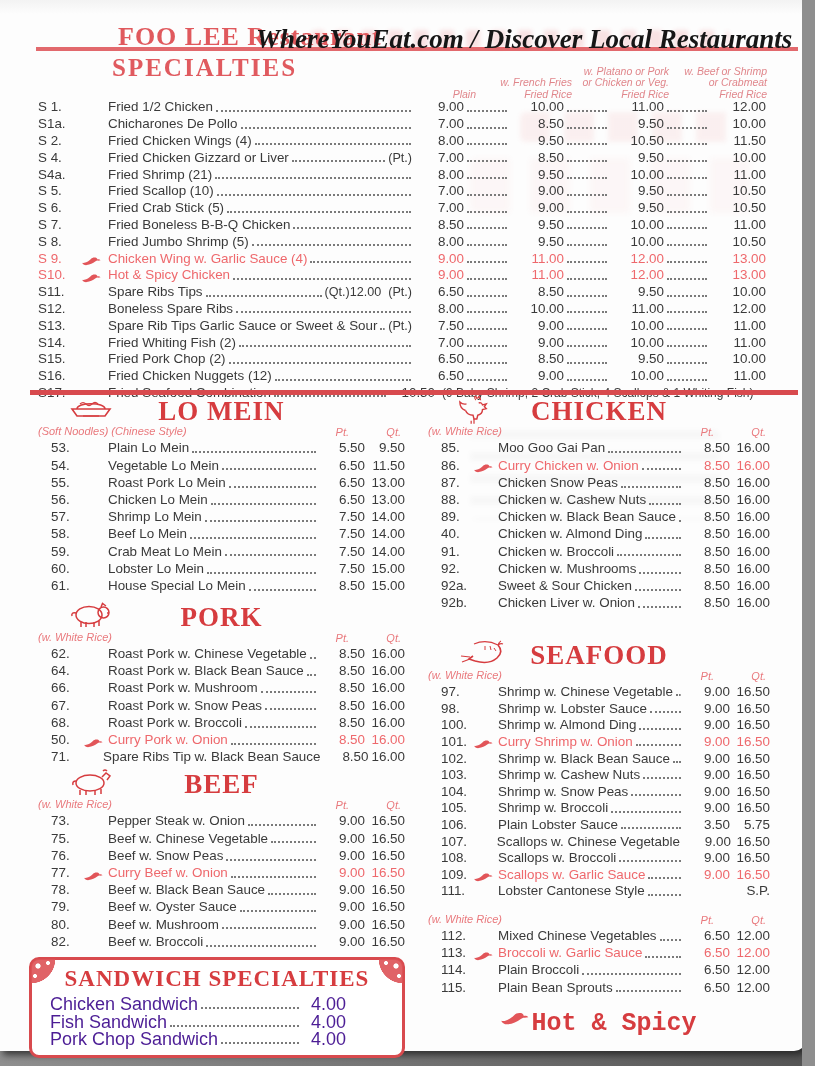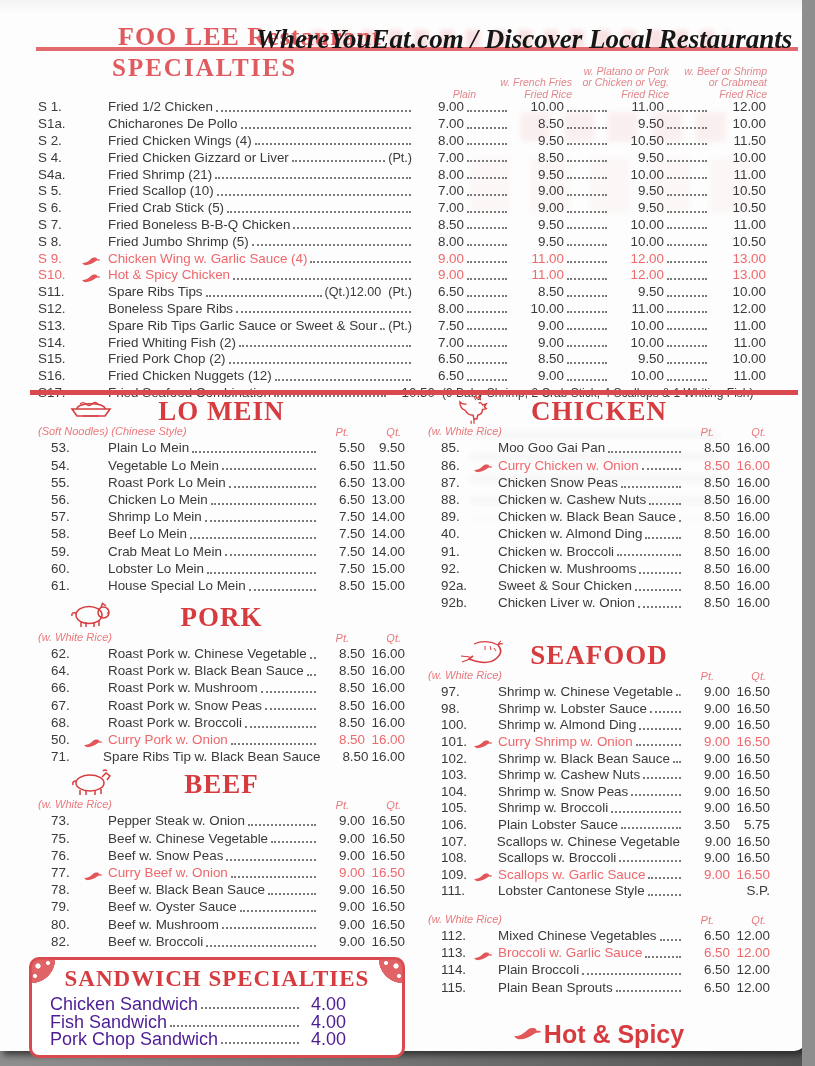--- a/index.html
+++ b/index.html
@@ -67,21 +67,21 @@
   .sandwich::after{right:-1px;background:
      radial-gradient(circle at 23px 7px,#fff 2.2px,transparent 3px),
      radial-gradient(circle at 13px 4px,#fff 1.6px,transparent 2.3px),
      radial-gradient(circle at 26px 17px,#fff 1.6px,transparent 2.3px),
      radial-gradient(circle at 100% 0,#dd5357 0 24px,transparent 24.5px);
      border-top-right-radius:8px;}
   .sw-title{text-align:center;font-family:"Liberation Serif",serif;font-weight:bold;font-size:23px;color:#d63c3f;letter-spacing:1px;margin:1px 0 4px;position:relative;z-index:1;}
   .swrow{display:flex;align-items:flex-end;height:17.5px;line-height:17px;font-size:18px;color:#4c1d95;padding:0 44px 0 6px;}
   .swprice{width:44px;text-align:right;}
   
-  .spicy-foot{margin-top:24px;text-align:center;font-family:Liberation Sans, sans-serif;font-weight:bold;font-size:25px;color:#d63c3f;}
+  .spicy-foot{margin-top:13px;text-align:center;font-family:Liberation Mono, monospace;font-weight:bold;font-size:25px;color:#d63c3f;}
   .spicy-foot .fpep{display:inline-block;vertical-align:middle;margin-right:2px;margin-top:-6px;}
 </style>
 </head>
 <body>
 
 <div class="scan">
   <div class="sheet">
 
     <div class="ghost g1"></div>
     <div class="ghost g2"></div>

